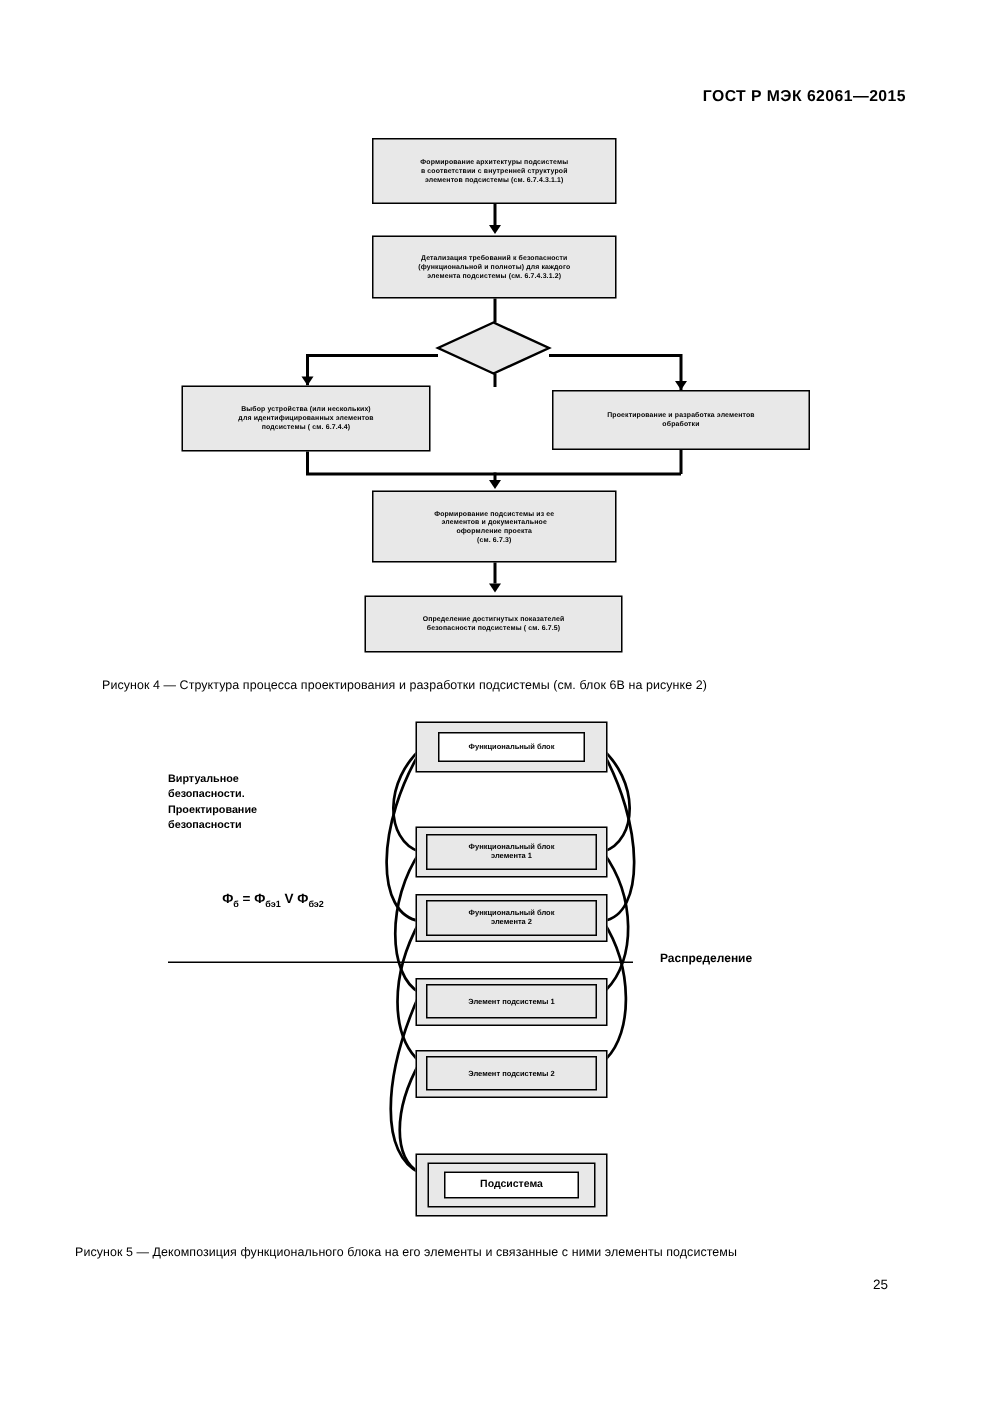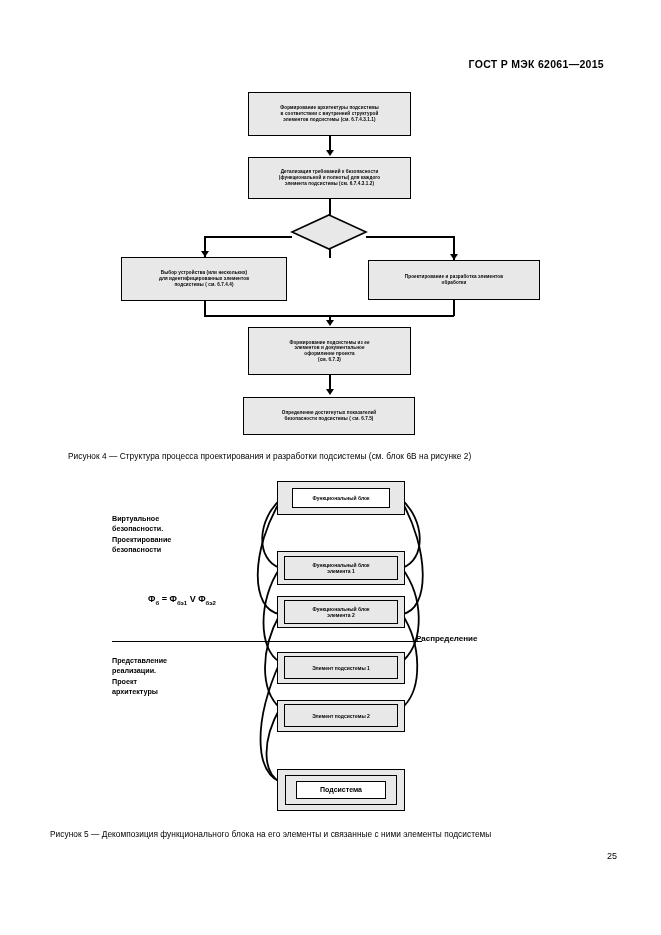--- a/index.html
+++ b/index.html
@@ -56,21 +56,21 @@
   
   .caption{
     position:absolute;
     font-size:8.3px;
     letter-spacing:.05px;
     white-space:nowrap;
   }
   #cap4{left:68px;top:451px;}
   #cap5{left:50px;top:829px;}
   .pagenum{
-    position:absolute;right:44px;top:851px;
+    position:absolute;right:69px;top:851px;
     font-size:9px;
   }
 
   
   .f5-box{
     position:absolute;box-sizing:border-box;
     background:#e8e8e8;border:1.6px solid #000;
   }
   .f5-inner{
     position:absolute;box-sizing:border-box;
@@ -103,21 +103,21 @@
     font-size:7.2px;line-height:1.45;
   }
   #sl1{left:112px;top:514px;width:140px;}
   #sl2{left:112px;top:656px;width:140px;}
   .formula{
     position:absolute;left:112px;top:594px;width:140px;
     text-align:center;font-weight:bold;font-size:9px;
   }
   .formula sub{font-size:6px;}
   #distrib{
-    position:absolute;left:416px;top:634px;
+    position:absolute;left:440px;top:634px;
     font-weight:bold;font-size:8px;
   }
   .divider{
     position:absolute;left:112px;top:641px;width:310px;height:1.2px;background:#000;
   }
 
   
   .curve{position:absolute;pointer-events:none;}
 </style>
 </head>
@@ -271,23 +271,17 @@
     <span>Φ</span><sub>б</sub>
     <span>=</span>
     <span>Φ</span><sub>бэ1</sub>
     <span>V</span>
     <span>Φ</span><sub>бэ2</sub>
   </div>
 
   <div class="divider"></div>
   <div id="distrib">Распределение</div>
 
-  <div class="side-label" id="sl2">
-    <span>Представление</span><br>
-    <span>реализации.</span><br>
-    <span>Проект</span><br>
-    <span>архитектуры</span>
-  </div>
 
   <div class="caption" id="cap5">Рисунок 5 — Декомпозиция функционального блока на его элементы и связанные с ними элементы подсистемы</div>
   <div class="pagenum">25</div>
 
 </div>
 
 </body></html>

